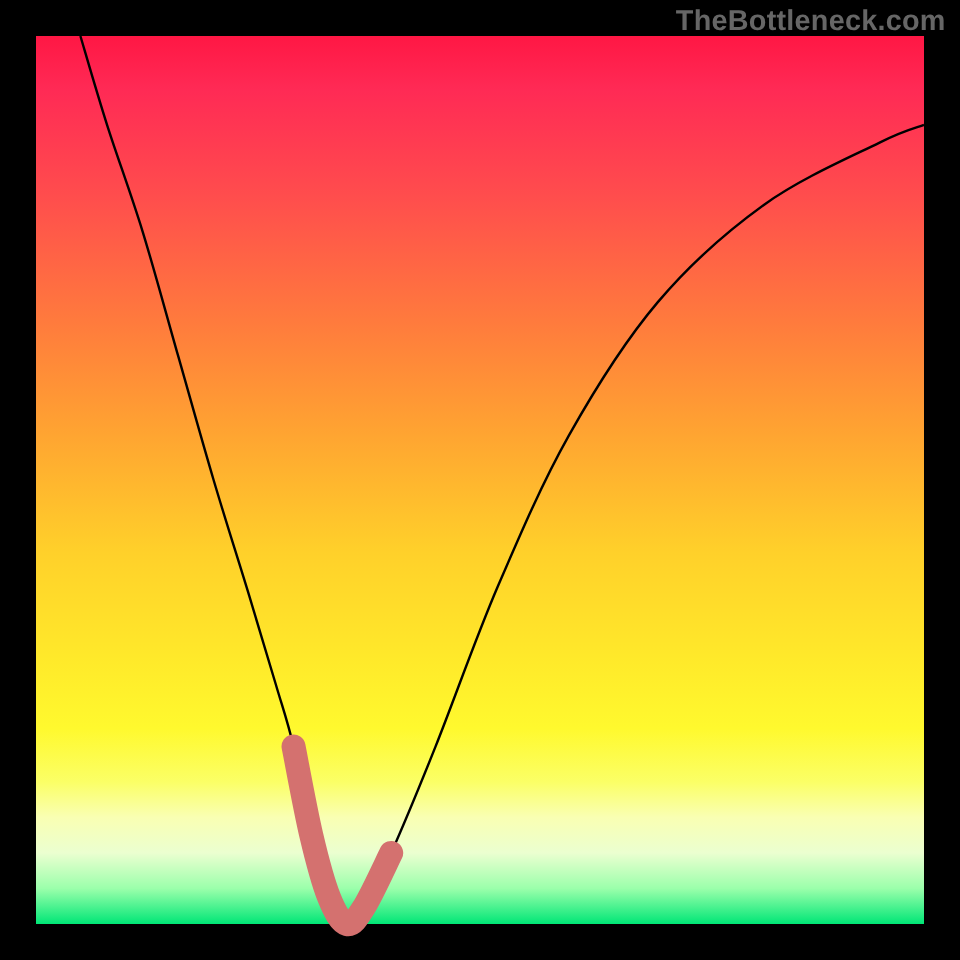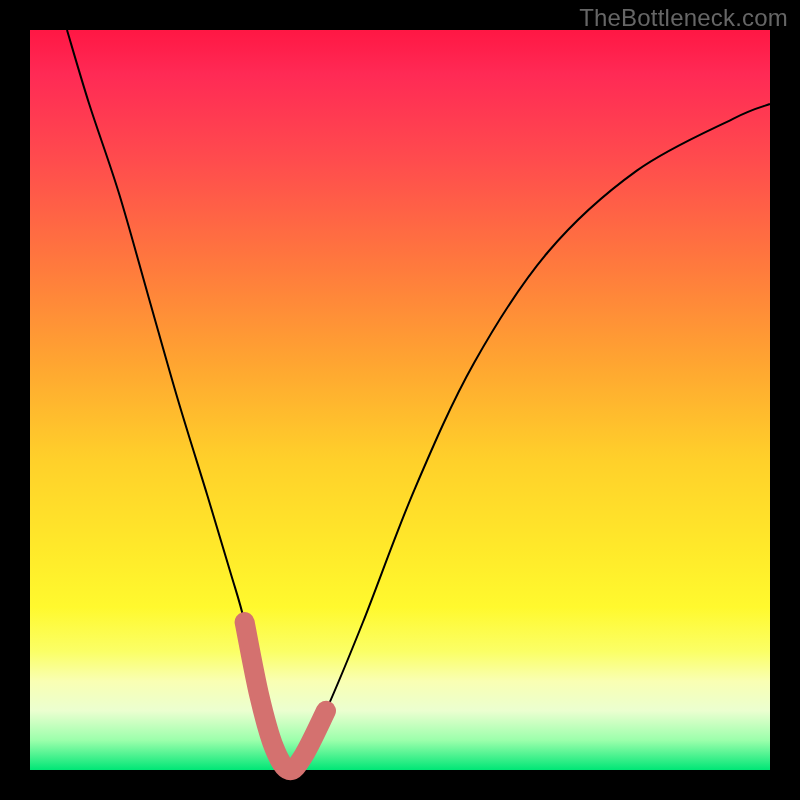--- a/index.html
+++ b/index.html
@@ -16,21 +16,21 @@
     width: 800px;
     height: 800px;
     background: #000;
   }
   .watermark {
     position: absolute;
     top: 4px;
     right: 12px;
     color: #666;
     font-size: 24px;
-    font-weight: 400;
+    font-weight: 700;
     letter-spacing: 0.2px;
     z-index: 20;
   }
   .plot {
     position: absolute;
     left: 30px;
     top: 30px;
     width: 740px;
     height: 740px;
     

